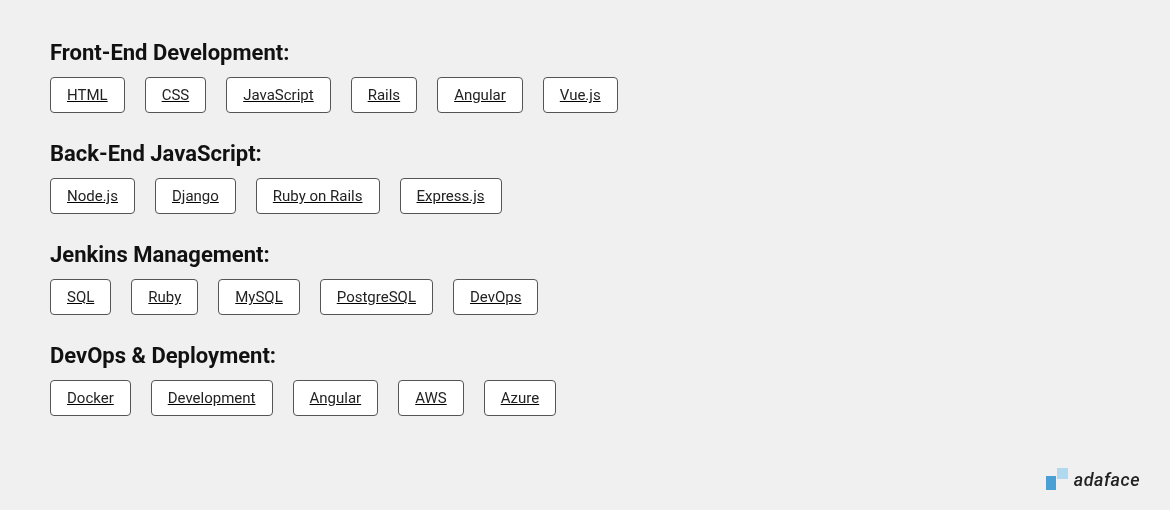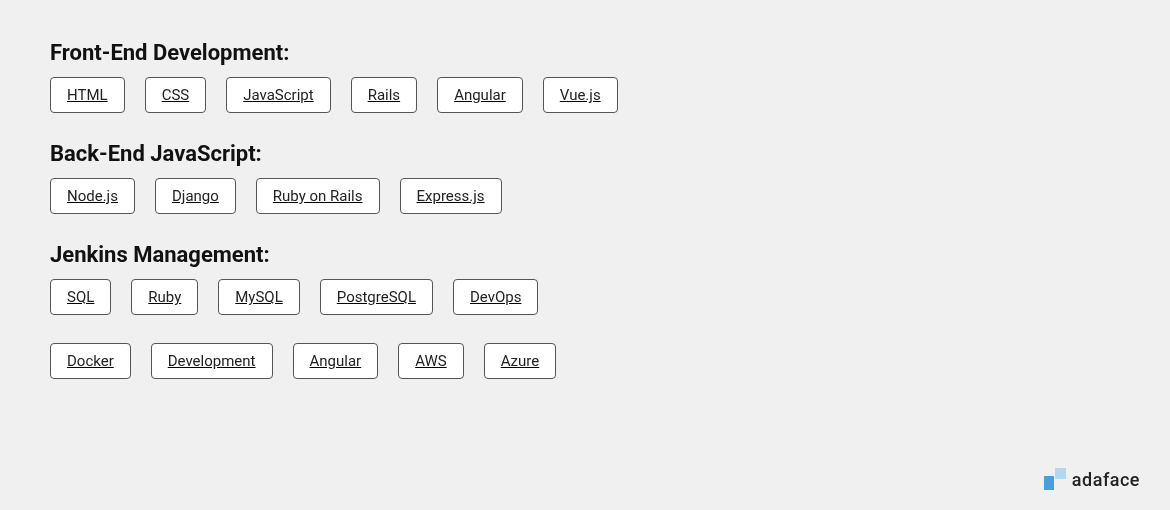--- a/index.html
+++ b/index.html
@@ -50,20 +50,21 @@
       cursor: default;
     }
 
     .branding {
       position: absolute;
       bottom: 20px;
       right: 30px;
       display: flex;
       align-items: center;
       gap: 6px;
+      font-style: italic;
     }
 
     .branding-logo {
       width: 22px;
       height: 22px;
     }
 
     .branding-text {
       font-size: 18px;
       font-weight: 500;
@@ -99,20 +100,21 @@
       <div class="category-title">Jenkins Management:</div>
       <div class="tags-row">
         <span class="tag">SQL</span>
         <span class="tag">Ruby</span>
         <span class="tag">MySQL</span>
         <span class="tag">PostgreSQL</span>
         <span class="tag">DevOps</span>
       </div>
     </div>
     <div class="category-section">
+      <div class="category-title">DevOps &amp; Deployment:</div>
       <div class="tags-row">
         <span class="tag">Docker</span>
         <span class="tag">Development</span>
         <span class="tag">Angular</span>
         <span class="tag">AWS</span>
         <span class="tag">Azure</span>
       </div>
     </div>
   </div>
 

